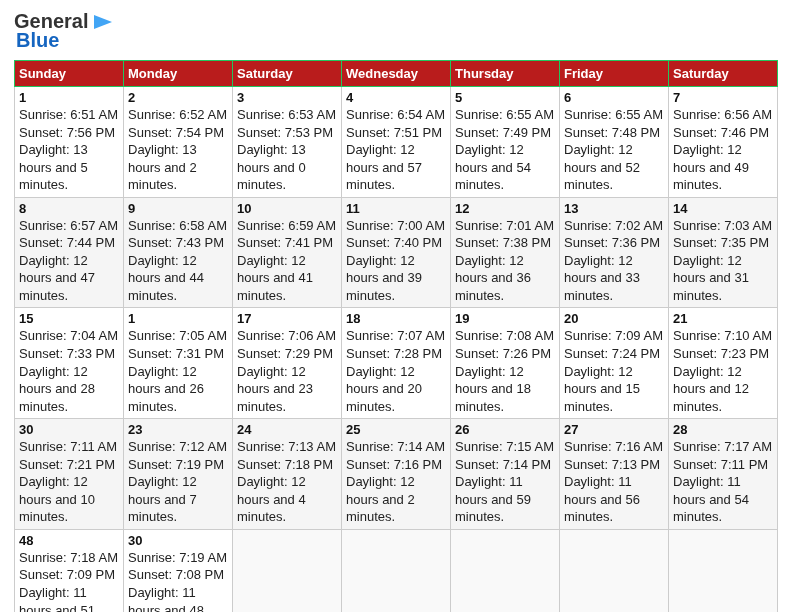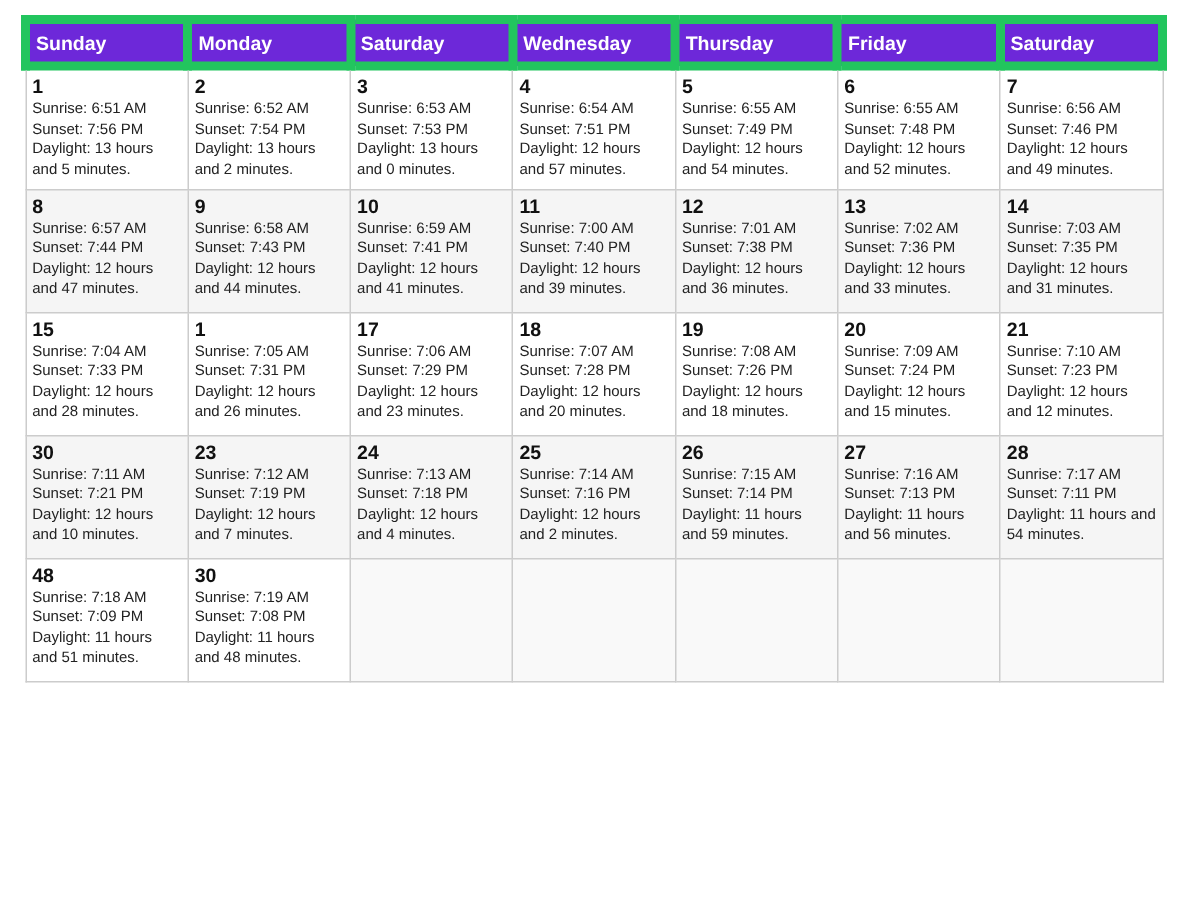--- a/index.html
+++ b/index.html
@@ -41,59 +41,74 @@
     }
     .location {
       font-size: 15px;
       color: #444;
     }
     .calendar {
       width: 100%;
       border-collapse: collapse;
     }
     .calendar th {
-      background: #6d28d9;
+      background: #b91c1c;
       color: #fff;
       font-size: 13px;
       font-weight: bold;
       padding: 5px 4px;
       text-align: left;
-      border: 6px solid #22c55e;
+      border: 1px solid #22c55e;
     }
     .calendar td {
       border: 1px solid #ccc;
       vertical-align: top;
       padding: 3px 4px;
       width: calc(100% / 7);
       height: 82px;
       background: #fff;
     }
     .calendar tr:nth-child(even) td {
       background: #f5f5f5;
     }
     .day-num {
       font-size: 13px;
       font-weight: bold;
       color: #111;
       display: block;
       margin-bottom: 1px;
     }
     .day-detail {
-      font-size: 10px;
+      font-size: 13px;
       color: #222;
       line-height: 1.35;
     }
     .empty-cell {
       background: #f9f9f9 !important;
     }
   </style>
 </head>
 <body>
 
 <div class="container">
+  <div class="header">
+    <div class="logo">
+      <div class="logo-line">
+        <span style="font-size:20px;font-weight:bold;color:#333;">General</span>
+        <svg width="22" height="18" viewBox="0 0 22 18" style="margin-left:2px;margin-top:1px;">
+          <polygon points="2,2 20,9 2,16" fill="#42a5f5"></polygon>
+        </svg>
+      </div>
+      <span style="font-size:20px;font-weight:bold;color:#1565c0;margin-top:-4px;margin-left:2px;">Blue</span>
+    </div>
+    <div class="title-block">
+      <div class="month-title"></div>
+      <div class="location"></div>
+    </div>
+  </div>
 
   <table class="calendar">
     <thead>
       <tr>
       <th>Sunday</th>
           <th>Monday</th>
           <th>Saturday</th>
           <th>Wednesday</th>
           <th>Thursday</th>
           <th>Friday</th>

